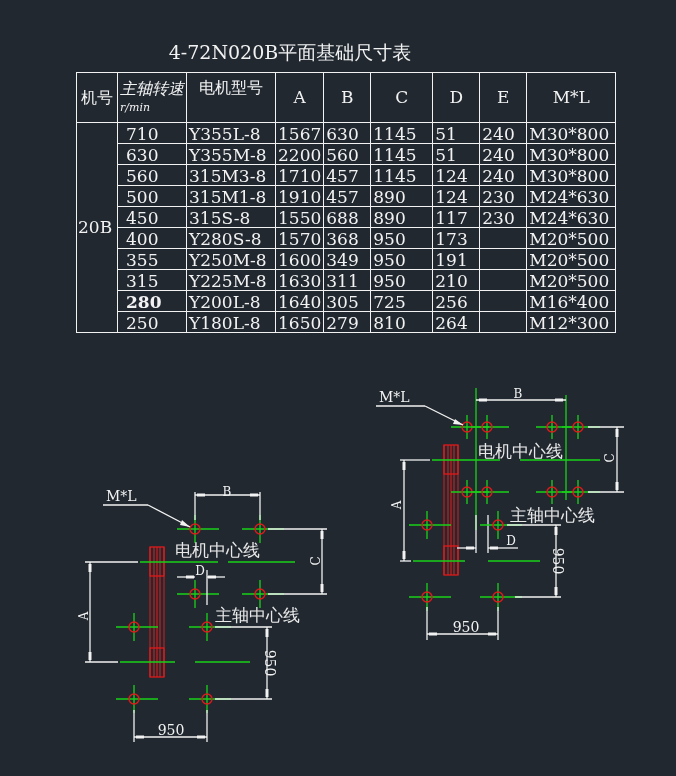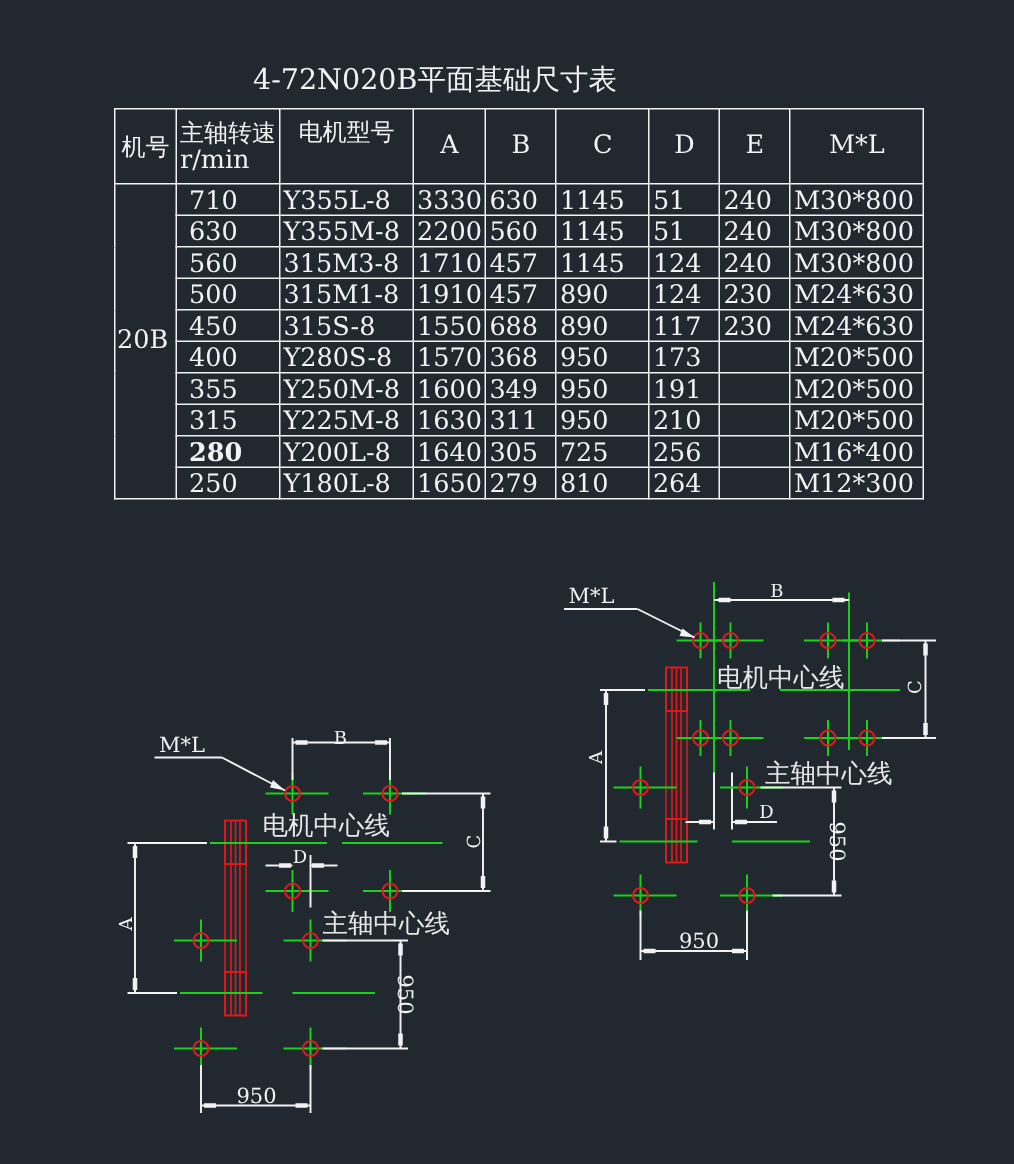--- a/index.html
+++ b/index.html
@@ -16,21 +16,21 @@
     font-size: 17px;
   }
   #spec td, #spec th {
     border: 1.3px solid #f2f2f2; padding: 0 2px; font-weight: normal; white-space: nowrap;
     line-height: 17px; vertical-align: bottom; text-align: left;
   }
   #spec th { height: 43px; vertical-align: middle; text-align: center; }
   #spec td { height: 20px; }
   #spec .h-left { font-family: "DejaVu Sans", sans-serif; font-size: 16px; }
   #spec .c0 { width: 36px; }
-  #spec .c1 { width: 64px; }
+  #spec .c1 { width: 64px; font-style: italic; }
   #spec .c2 { width: 84px; }
   #spec .c3 { width: 42px; }
   #spec .c4 { width: 42px; }
   #spec .c5 { width: 57px; }
   #spec .c6 { width: 42px; }
   #spec .c7 { width: 42px; }
   #spec .c8 { width: 84px; }
   #spec td.merge { vertical-align: middle; padding: 13px 1px; }
   svg#drawing { position: absolute; left: 0; top: 0; }
   .lbl { font-family: "DejaVu Sans", sans-serif; fill: #e8e8e8; }
@@ -40,37 +40,37 @@
 <body>
 
 <div id="title">4-72N020B平面基础尺寸表</div>
 
 <table id="spec">
   <thead>
     <tr>
       <th class="c0 h-left"><span>机号</span></th>
       <th class="c1" style="text-align:left;line-height:19px;">
         <div class="h-left">主轴转速</div>
-        <div style="font-size:17px;">r/min</div>
+        <div style="font-size:11px;">r/min</div>
       </th>
       <th class="c2 h-left" style="vertical-align:top;padding-top:6px;margin-left:20px;"><span>电机型号</span></th>
       <th class="c3">A</th>
       <th class="c4">B</th>
       <th class="c5">C</th>
       <th class="c6">D</th>
       <th class="c7">E</th>
       <th class="c8">M*L</th>
     </tr>
   </thead>
   <tbody id="tbody">
       <tr>
         <td rowspan="10" class="merge">20B</td>
         <td style="padding-left: 8px;">710</td>
         <td>Y355L-8</td>
-        <td>3330</td>
+        <td>1567</td>
         <td>630</td>
         <td>1145</td>
         <td>51</td>
         <td>240</td>
         <td>M30*800</td>
       </tr>
       <tr>
         <td style="padding-left: 8px;">630</td>
         <td>Y355M-8</td>
         <td>2200</td>

